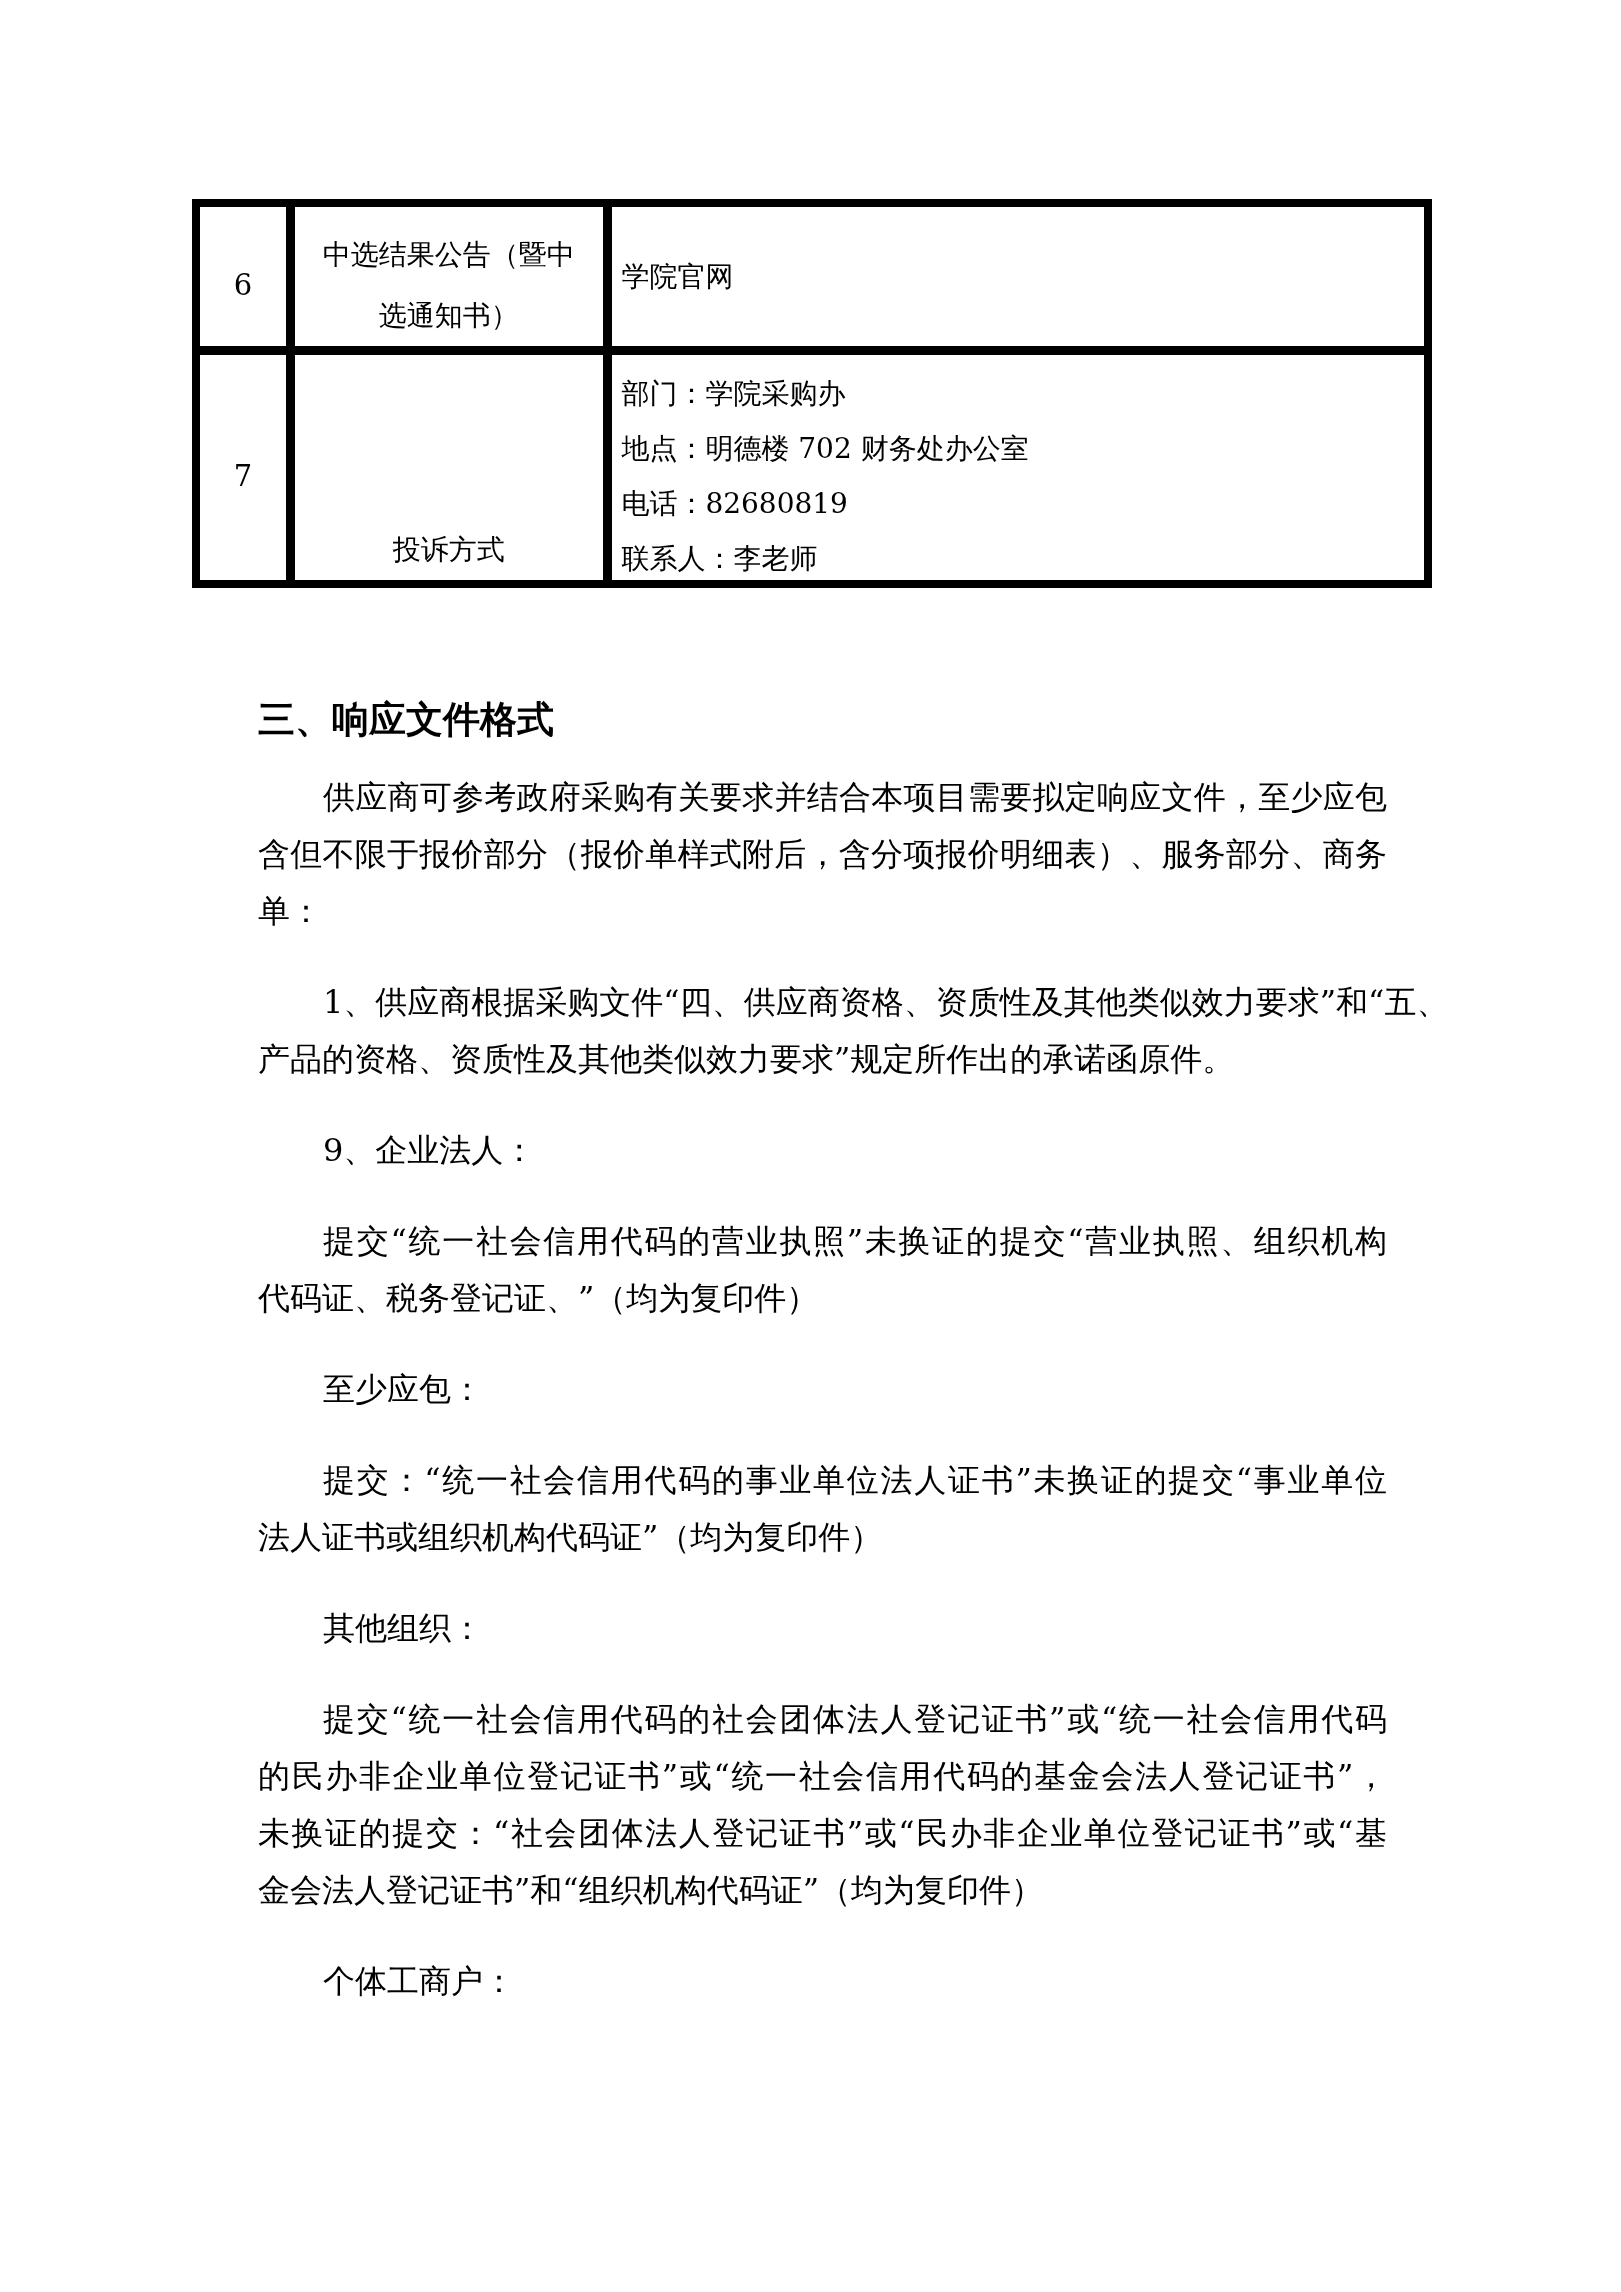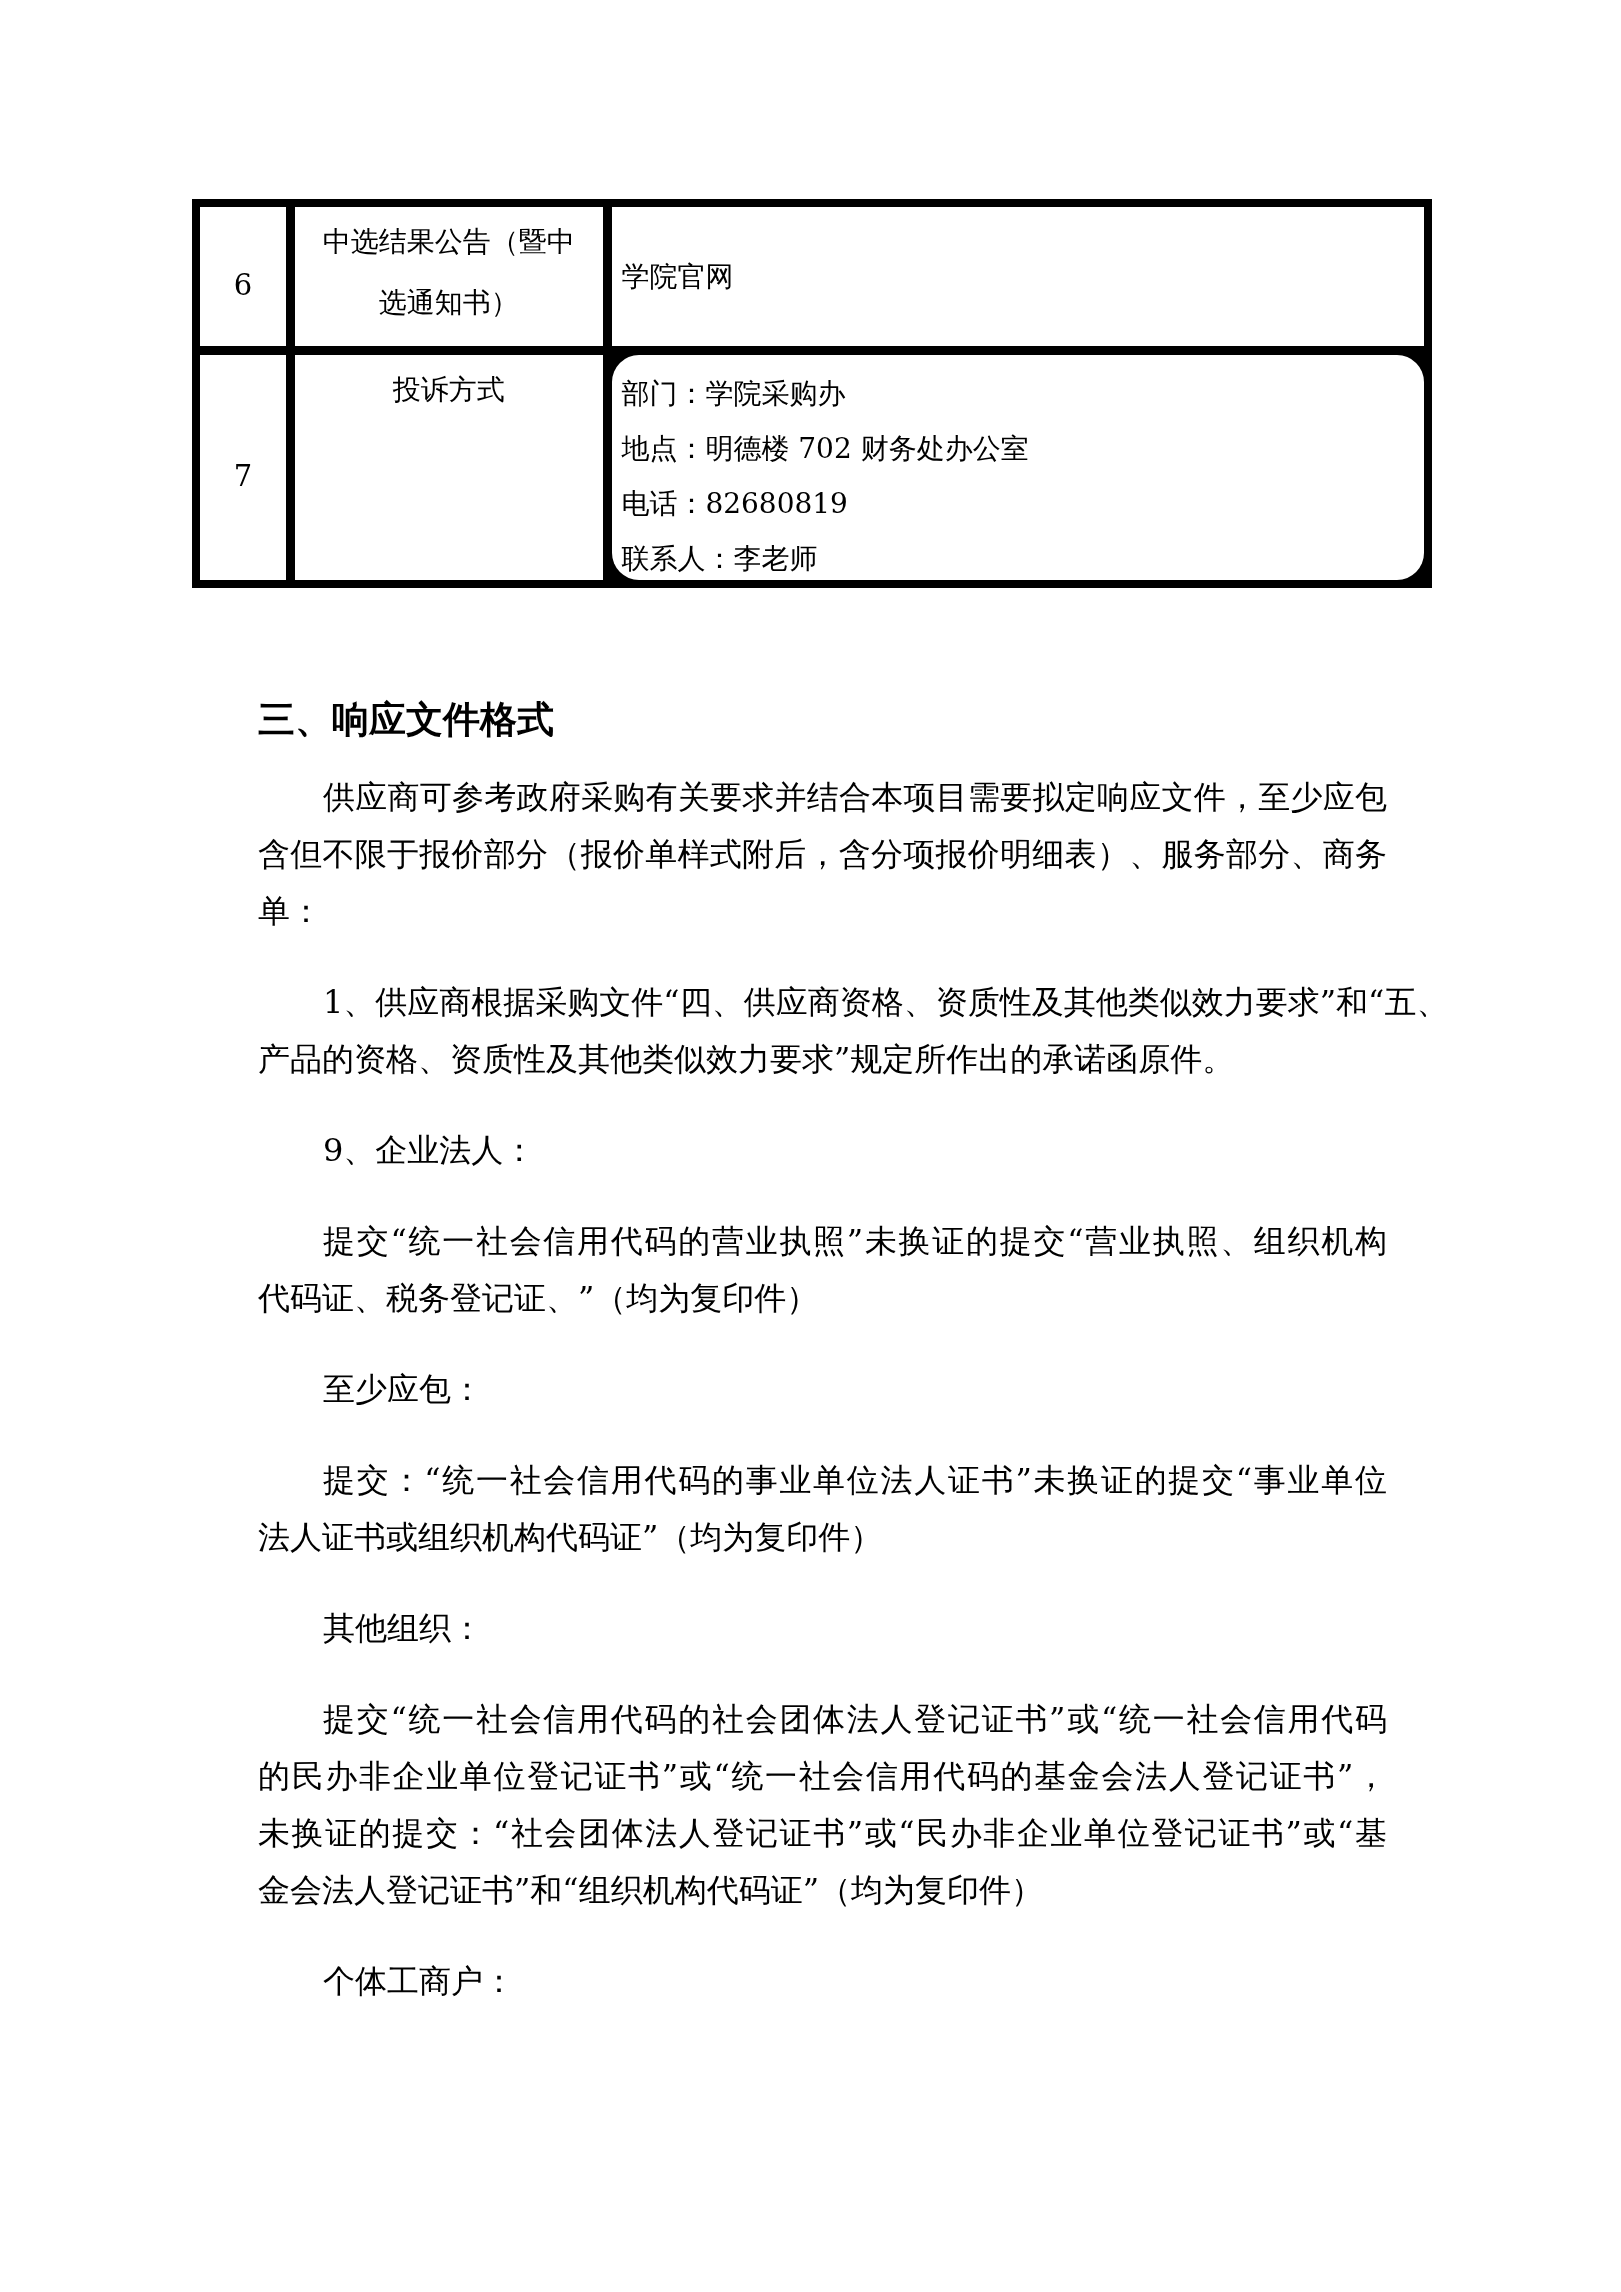--- a/index.html
+++ b/index.html
@@ -38,34 +38,33 @@
     display: flex;
     align-items: center;
     justify-content: center;
     padding-top: 17.6px;
     font-size: 29px;
   }
   .cell-label {
     display: flex;
     flex-direction: column;
     align-items: center;
-    justify-content: flex-start;
+    justify-content: flex-end;
     text-align: center;
     line-height: 61px;
     padding-top: 3.9px;
   }
   .cell-value-center {
     display: flex;
     align-items: center;
     padding-left: 9.8px;
   }
   .cell-value-lines {
     padding: 10.8px 9.8px 0 9.8px;
     line-height: 55px;
-    border-radius: 27px;
   }
 
   
   .body-text {
     position: absolute;
     left: 258px;
     top: 696px;
     width: 1129px;
   }
   .heading {

